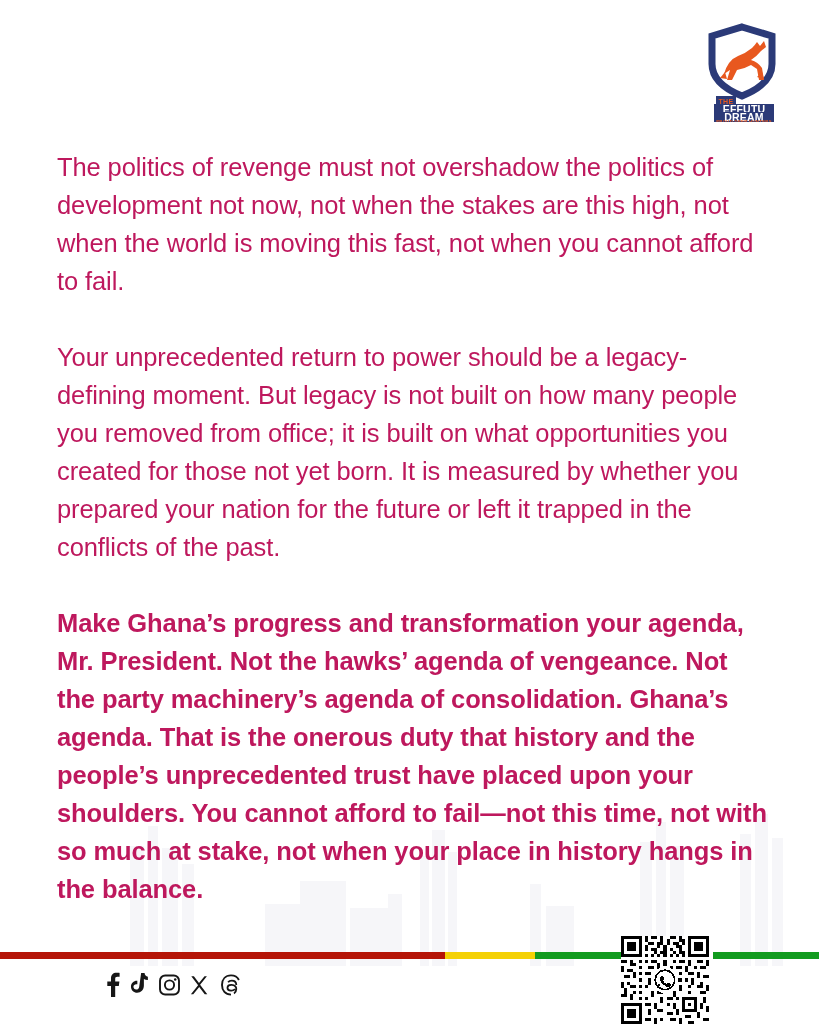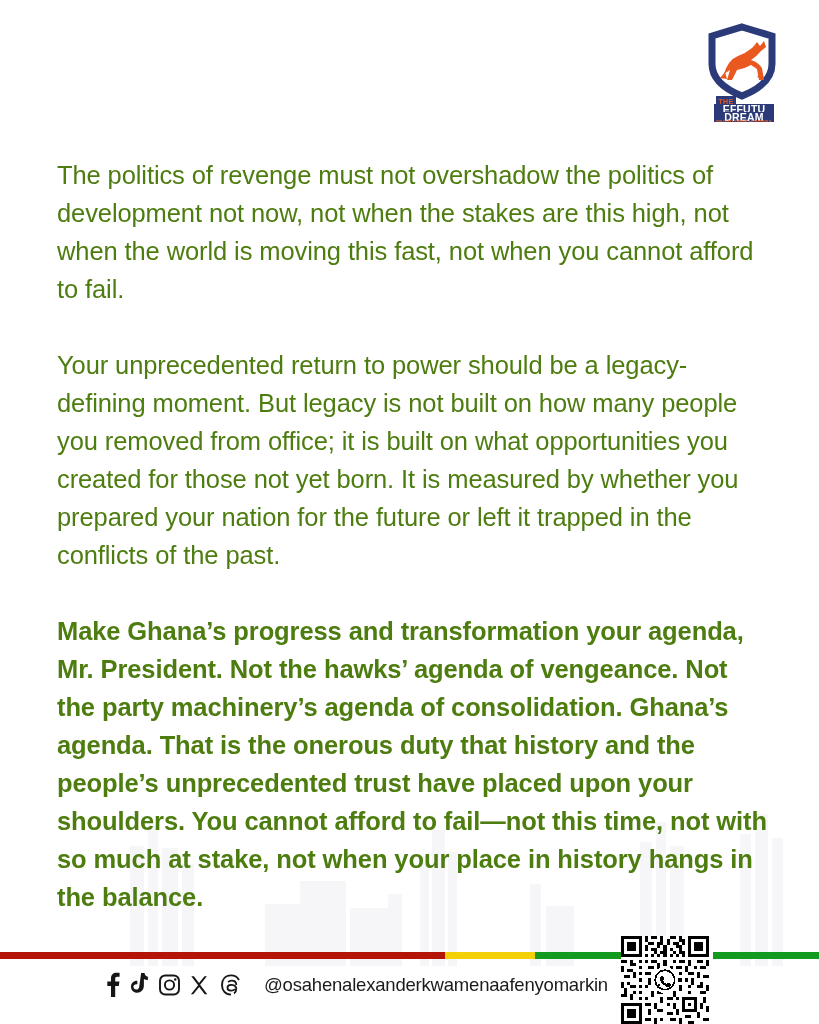--- a/index.html
+++ b/index.html
@@ -39,25 +39,25 @@
   }
 
   
   .content {
     position: absolute;
     left: 57px;
     top: 140px;
     width: 712px;
   }
   .para {
-    color: #4d7c0f;
+    color: #be185d;
     font-size: 25.5px;
     line-height: 38px;
     letter-spacing: -0.1px;
-    margin: 16px 0 38px 0;
+    margin: 8px 0 38px 0;
     font-weight: 400;
   }
   .para:last-child { margin-bottom: 0; font-weight: bold; }
 
   
   .rule {
     position: absolute;
     left: 0;
     top: 952px;
     width: 819px;
@@ -200,21 +200,20 @@
         <path fill="#161616" d="M1.3 4.2h2.6l5.1 6.9 5.5-6.9h2.4l-6.8 8.5 7.2 9.6h-2.6l-5.5-7.4-5.9 7.4H.9l7.2-9z"></path>
       </svg>
 
       <svg width="22" height="26" viewBox="0 0 22 26">
         <path fill="none" stroke="#161616" stroke-width="1.9" d="M11 22.6c-5.6 0-9-3.8-9-9.6S5.4 3.4 11 3.4c3.9 0 6.6 1.8 7.9 4.6"></path>
         <path fill="none" stroke="#161616" stroke-width="1.8" d="M15 17.2c-1.1 1-2.6 1.5-4 1.4-2.2-.15-3.6-1.45-3.5-3.1.1-1.7 1.9-2.7 4.2-2.6 2.9.15 4.6 1.6 4.6 4.2 0 1.9-.9 3.4-2.3 4.3"></path>
         <path fill="none" stroke="#161616" stroke-width="1.8" d="M16.3 13.1c0-2.6-1.7-4.4-4.5-4.4-1.6 0-2.9.55-3.7 1.6"></path>
       </svg>
 
     </div>
-    <div class="handle">@osahenalexanderkwamenaafenyomarkin</div>
   </div>
 
   <div class="qr">
     <svg viewBox="0 0 29 29" width="88" height="88" shape-rendering="crispEdges">
       <rect width="29" height="29" fill="#ffffff"></rect>
       <g fill="#000000">
 
         <rect x="0" y="0" width="7" height="1"></rect>
           <rect x="0" y="6" width="7" height="1"></rect>
         <rect x="0" y="0" width="1" height="7"></rect>

